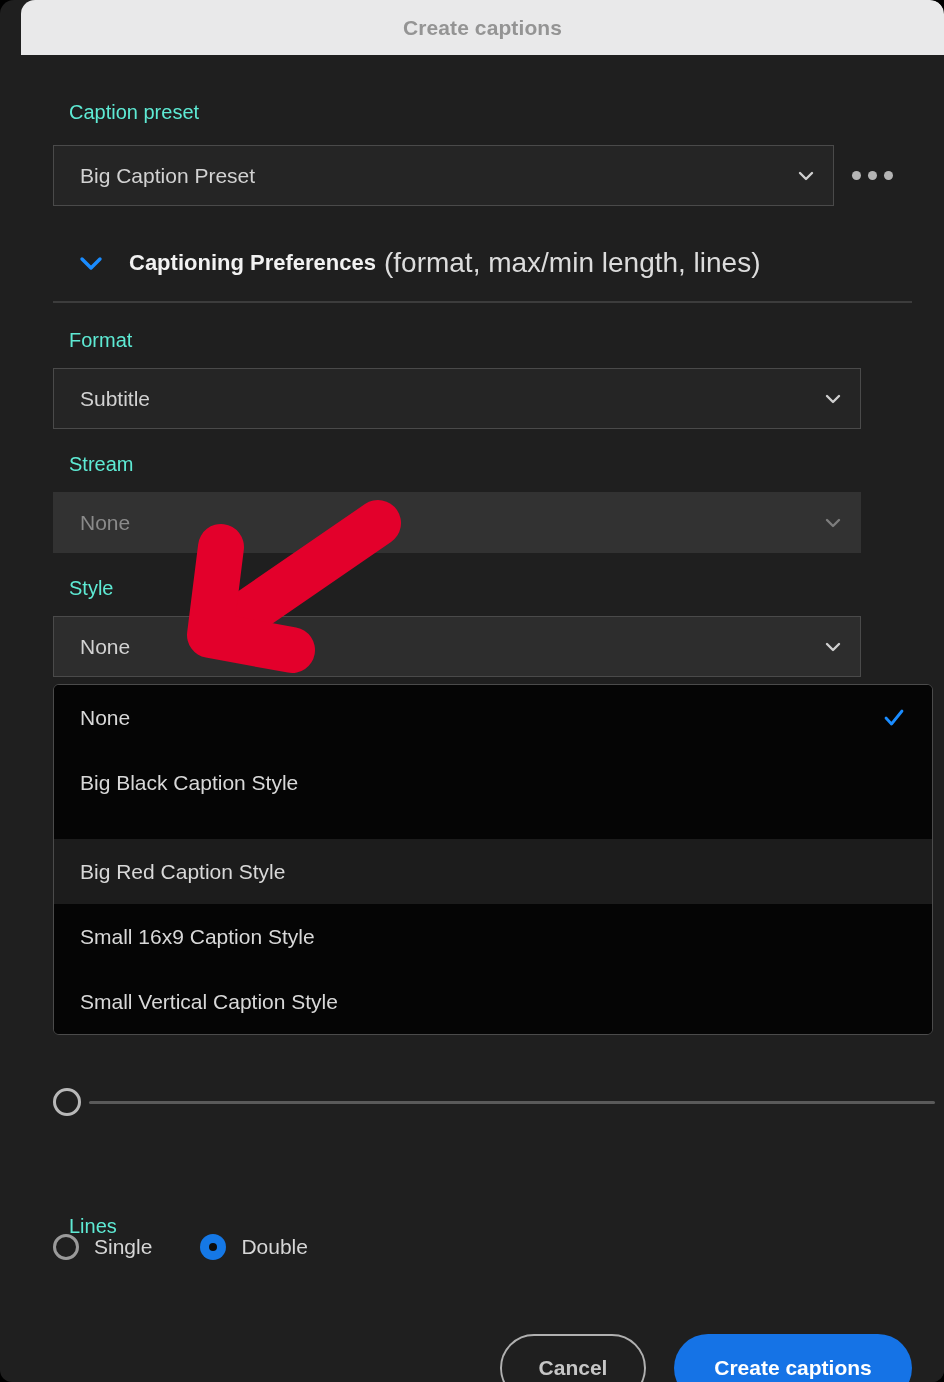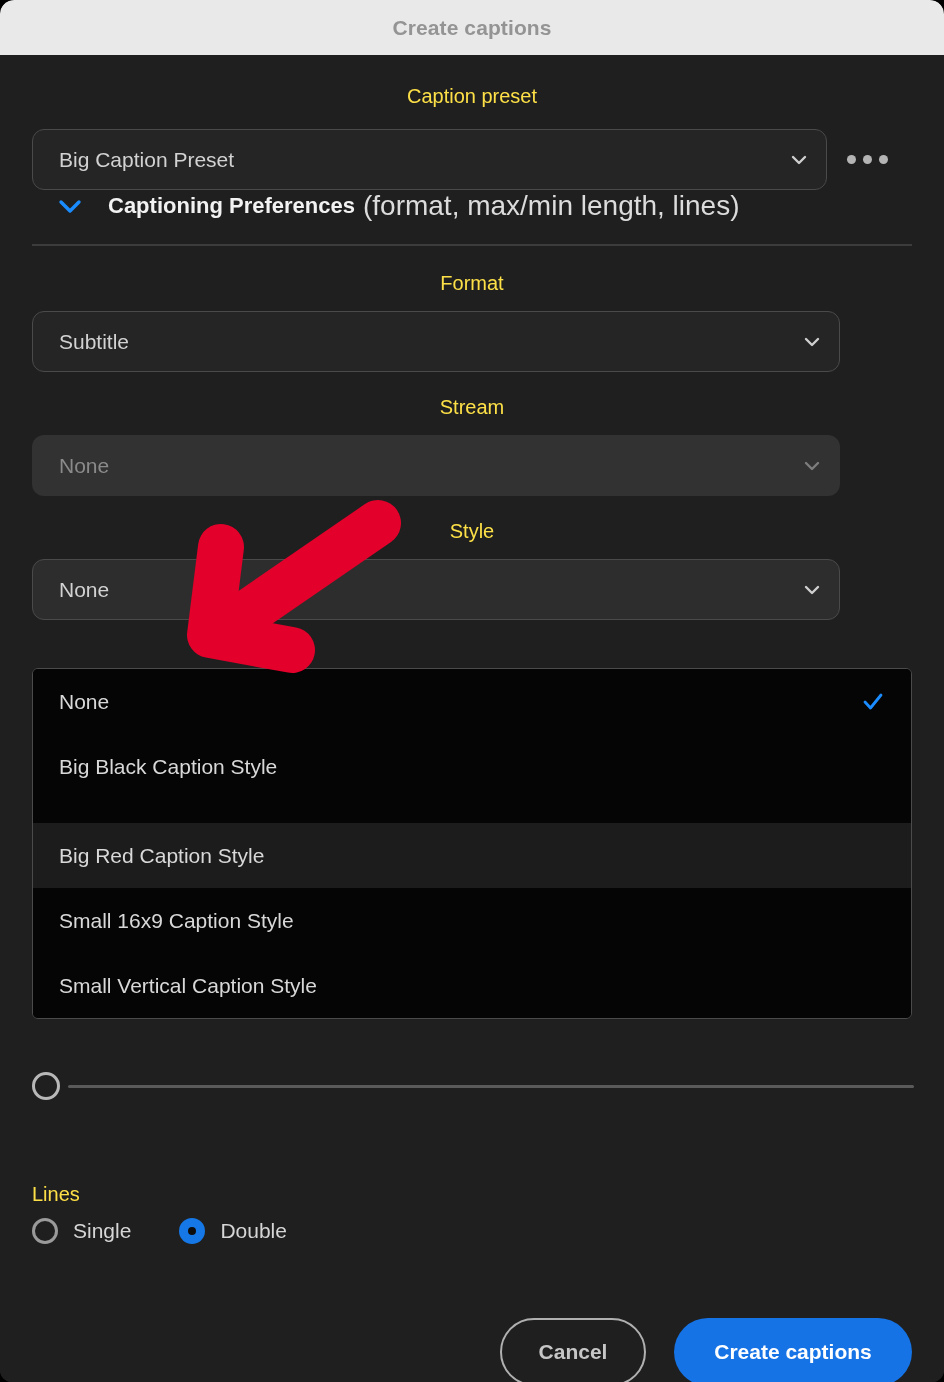--- a/index.html
+++ b/index.html
@@ -16,20 +16,21 @@
   }
 
   .window {
     position: relative;
     width: 944px;
     height: 1382px;
     background: #1f1f1f;
     border-radius: 14px 14px 12px 12px;
     overflow: hidden;
     box-sizing: border-box;
+    padding-left: 21px;
   }
 
   
   .titlebar {
     height: 55px;
     background: #e9e9ea;
     border-radius: 14px 14px 0 0;
     display: flex;
     align-items: center;
     justify-content: center;
@@ -46,40 +47,39 @@
   .dialog-body {
     position: relative;
     padding: 0 32px;
     box-sizing: border-box;
     height: calc(1382px - 55px);
     background: #1f1f1f;
   }
 
   .field-label {
     font-size: 20px;
-    color: #fde047;
-    margin: 0;
+    color: #5eead4;
+    margin: 16px;
     font-weight: normal;
-    text-align: center;
   }
 
   
   .caption-preset-label { padding-top: 30px; }
 
   .preset-row {
     display: flex;
     align-items: center;
     margin-top: 21px;
     gap: 0;
   }
   .select-box {
     position: relative;
     height: 61px;
     border: 1px solid #4a4a4a;
-    border-radius: 12px;
+    border-radius: 0;
     background: #252525;
     display: flex;
     align-items: center;
     padding: 0 16px 0 26px;
     box-sizing: border-box;
     cursor: pointer;
   }
   .select-box .sel-value {
     font-size: 21px;
     color: #d2d2d2;
@@ -109,20 +109,21 @@
     width: 9px;
     height: 9px;
     border-radius: 50%;
     background: #b4b4b4;
   }
 
   
   .prefs-header {
     display: flex;
     align-items: center;
+    margin-top: 41px;
     gap: 0;
     cursor: pointer;
   }
   .prefs-chev {
     width: 44px;
     display: flex;
     justify-content: center;
     align-items: center;
     margin-left: 16px;
   }

